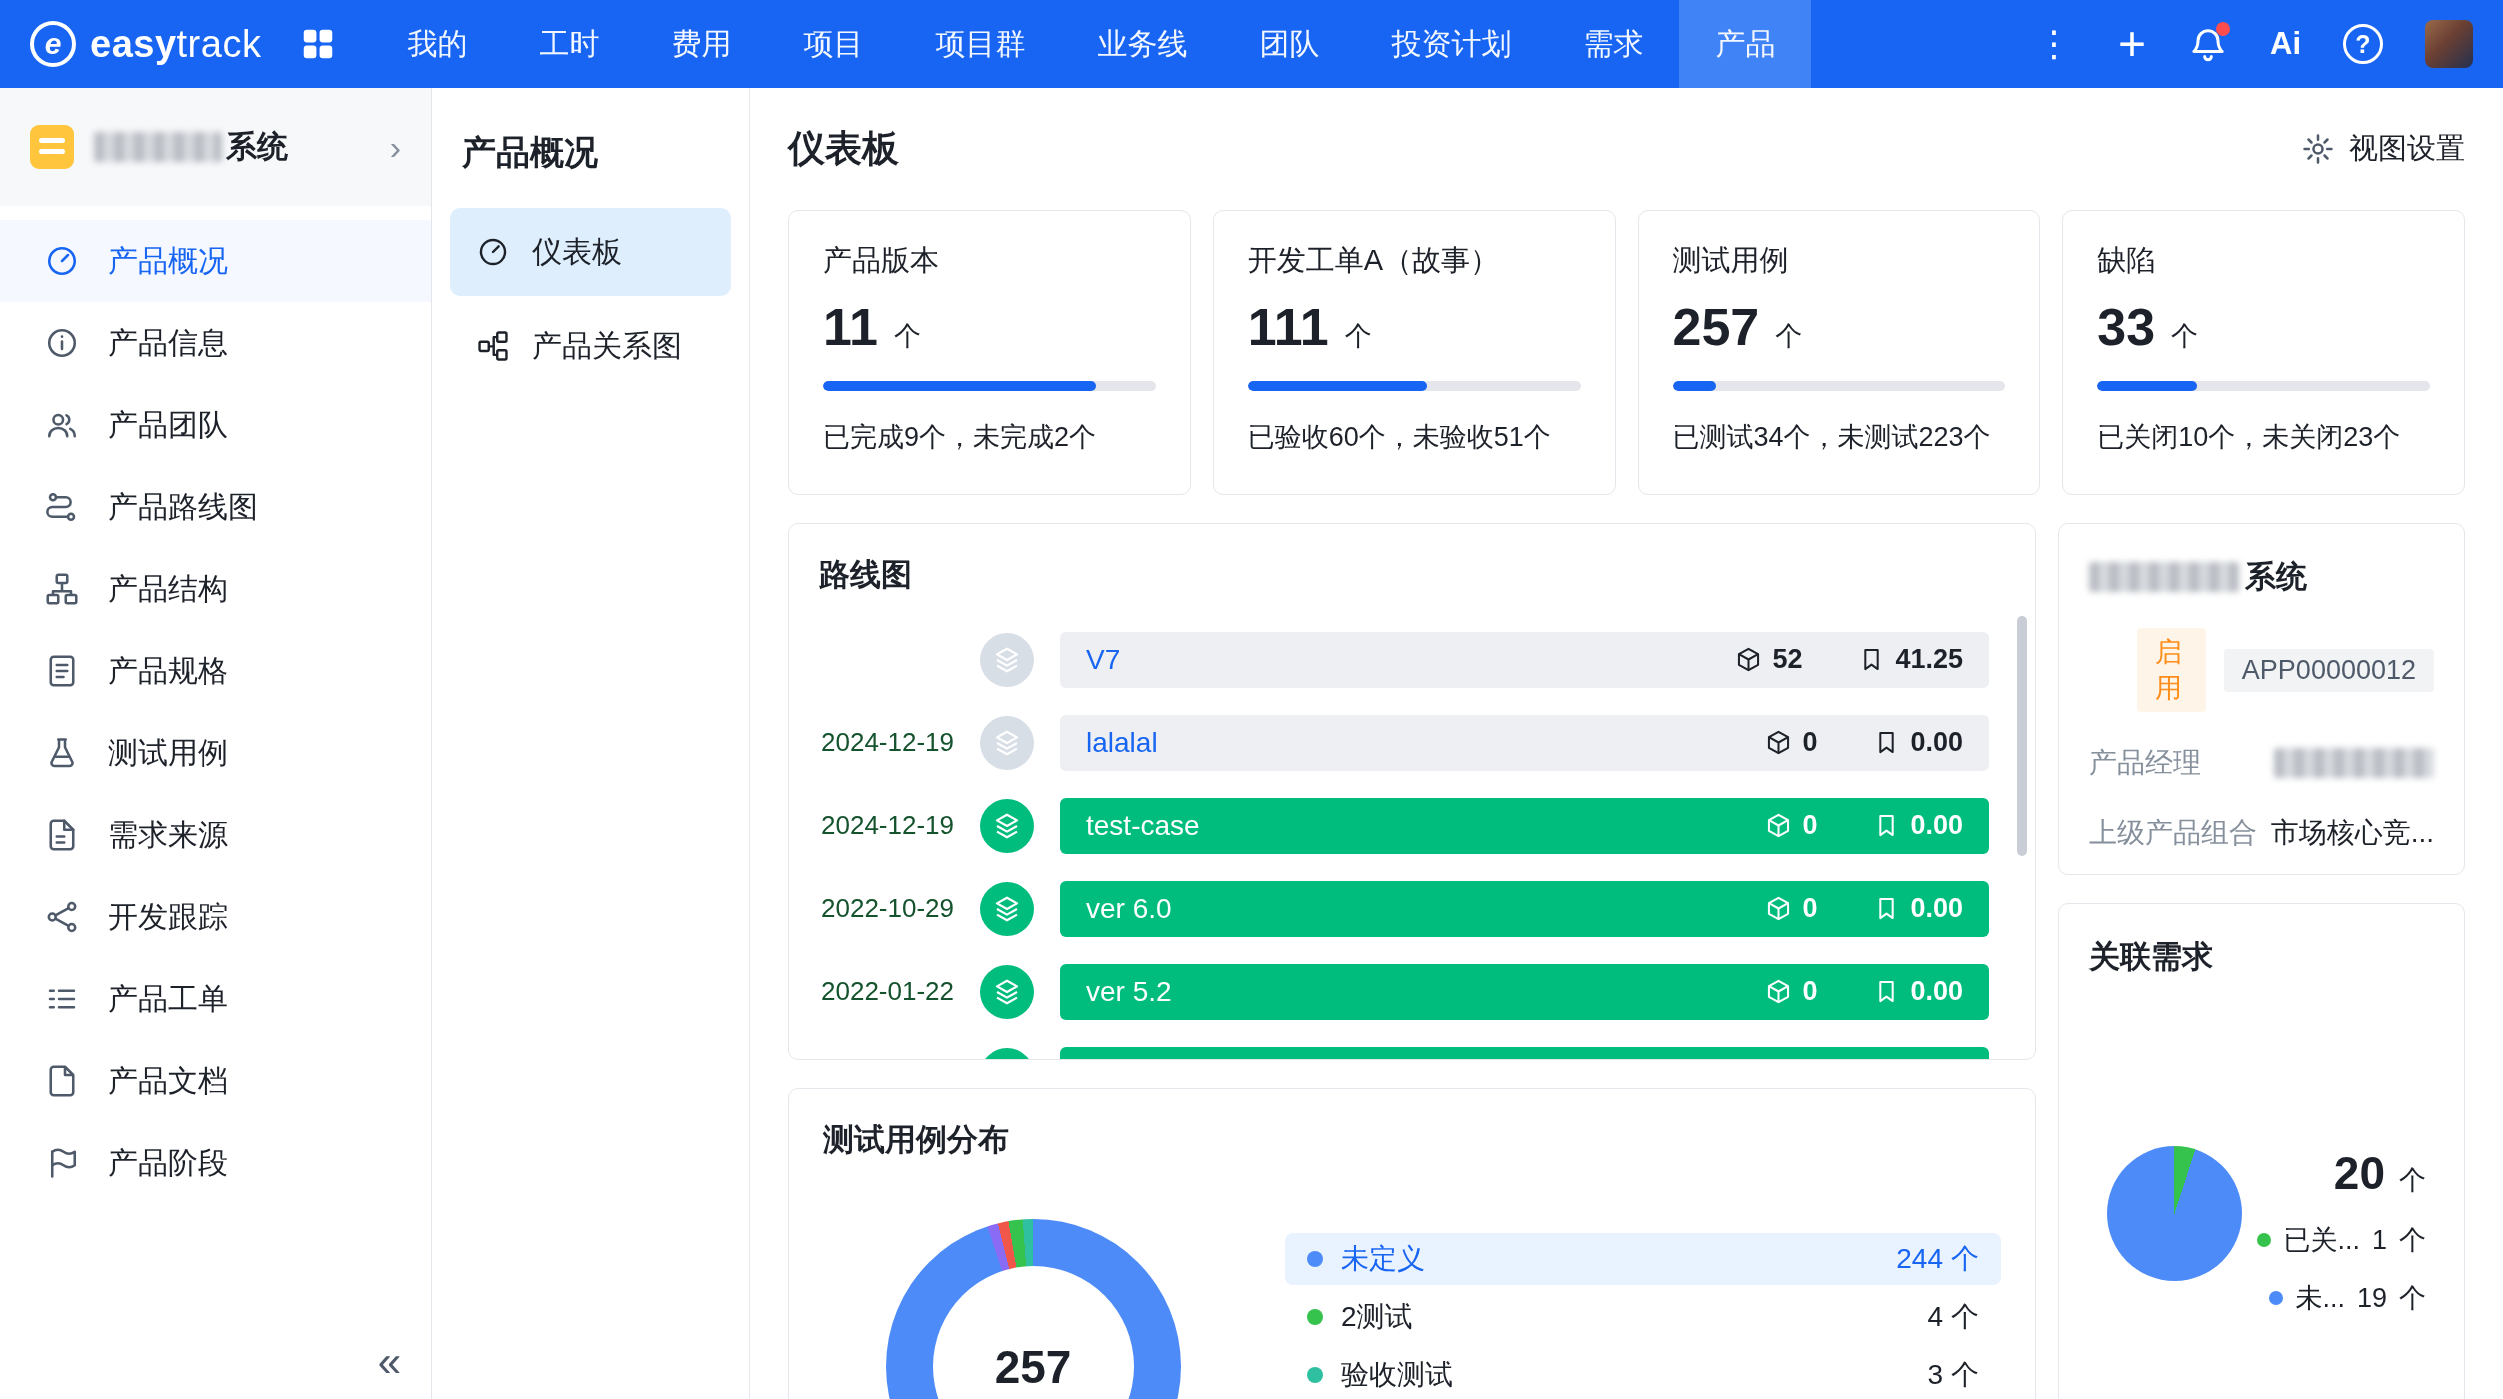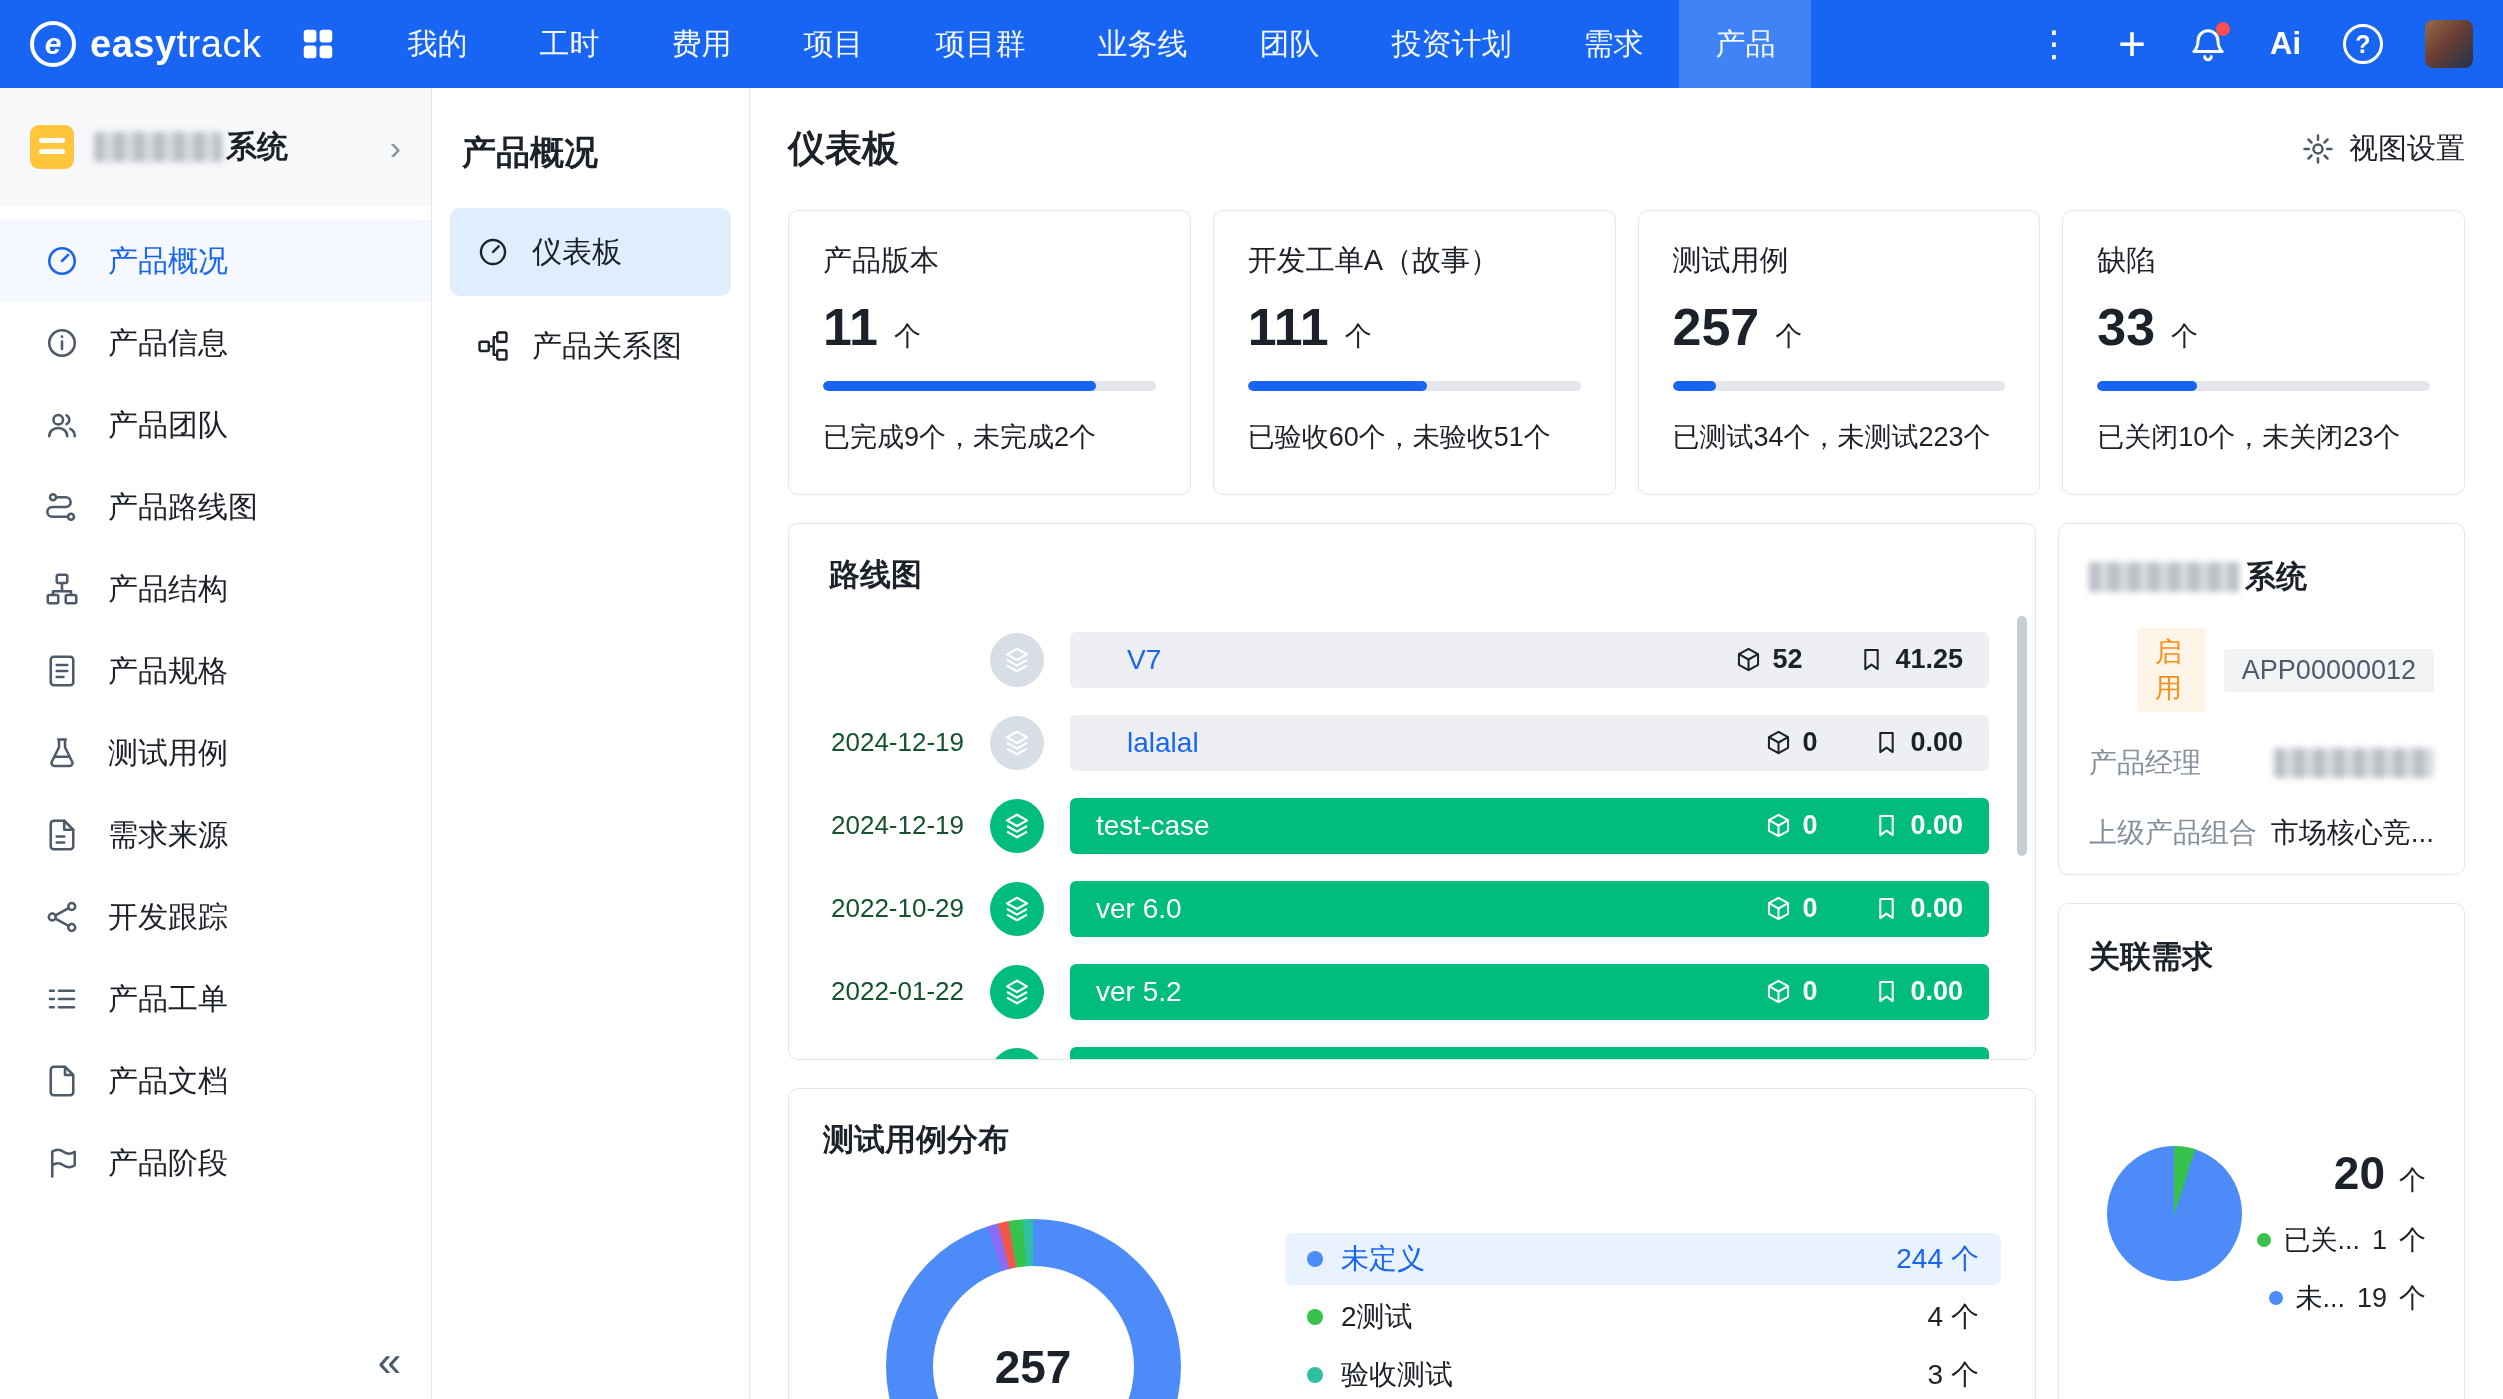--- a/index.html
+++ b/index.html
@@ -107,38 +107,38 @@
   .stat-unit { font-size: 27px; }
   .progress { height: 10px; background: #e5e6eb; border-radius: 5px; margin-top: 24px; overflow: hidden; }
   .progress-fill { height: 100%; background: #1765f2; border-radius: 5px; }
   .stat-desc { margin-top: 28px; font-size: 27px; color: #1d2129; }
 
   .content-row { display: flex; gap: 22px; margin-top: 28px; }
   .left-col { flex: 1; min-width: 0; display: flex; flex-direction: column; gap: 28px; }
   .right-col { width: 407px; flex-shrink: 0; display: flex; flex-direction: column; gap: 28px; }
 
   
-  .roadmap-card { height: 537px; padding: 30px 46px 0 40px; position: relative; overflow: hidden; }
+  .roadmap-card { height: 537px; padding: 30px 46px 0 30px; position: relative; overflow: hidden; }
   .card-title { font-size: 31px; font-weight: 700; }
   .roadmap-rows { margin-top: 22px; }
   .roadmap-row { display: flex; align-items: center; height: 83px; }
   .rm-date { width: 135px; flex-shrink: 0; text-align: right; font-size: 26px; color: #14532d; }
   .rm-node {
     width: 54px; height: 54px; border-radius: 50%; margin: 0 26px; flex-shrink: 0;
     display: flex; align-items: center; justify-content: center;
   }
   .rm-node svg { width: 30px; height: 30px; color: #fff; }
   .rm-node.gray { background: #d8dee6; }
   .rm-node.green { background: #00bd7e; }
   .rm-bar {
     flex: 1; min-width: 0; height: 56px; border-radius: 6px;
     display: flex; align-items: center; padding: 0 26px; cursor: pointer;
   }
   .rm-bar.gray { background: #edeff2; }
-  .rm-bar.gray .rm-name { color: #1765f2; margin-left: 31px; }
+  .rm-bar.gray .rm-name { color: #1765f2; }
   .rm-bar.gray .rm-stat { color: #1d2129; }
   .rm-bar.green { background: #00bd7e; }
   .rm-bar.green .rm-name, .rm-bar.green .rm-stat { color: #fff; }
   .rm-name { flex: 1; font-size: 28px; }
   .rm-stats { display: flex; gap: 56px; align-items: center; }
   .rm-stat { display: flex; align-items: center; gap: 10px; font-size: 27px; font-weight: 600; }
   .rm-stat svg { width: 27px; height: 27px; }
   .roadmap-scrollbar { position: absolute; right: 8px; top: 92px; width: 10px; height: 240px; background: #c9ced6; border-radius: 5px; cursor: pointer; }
 
   

